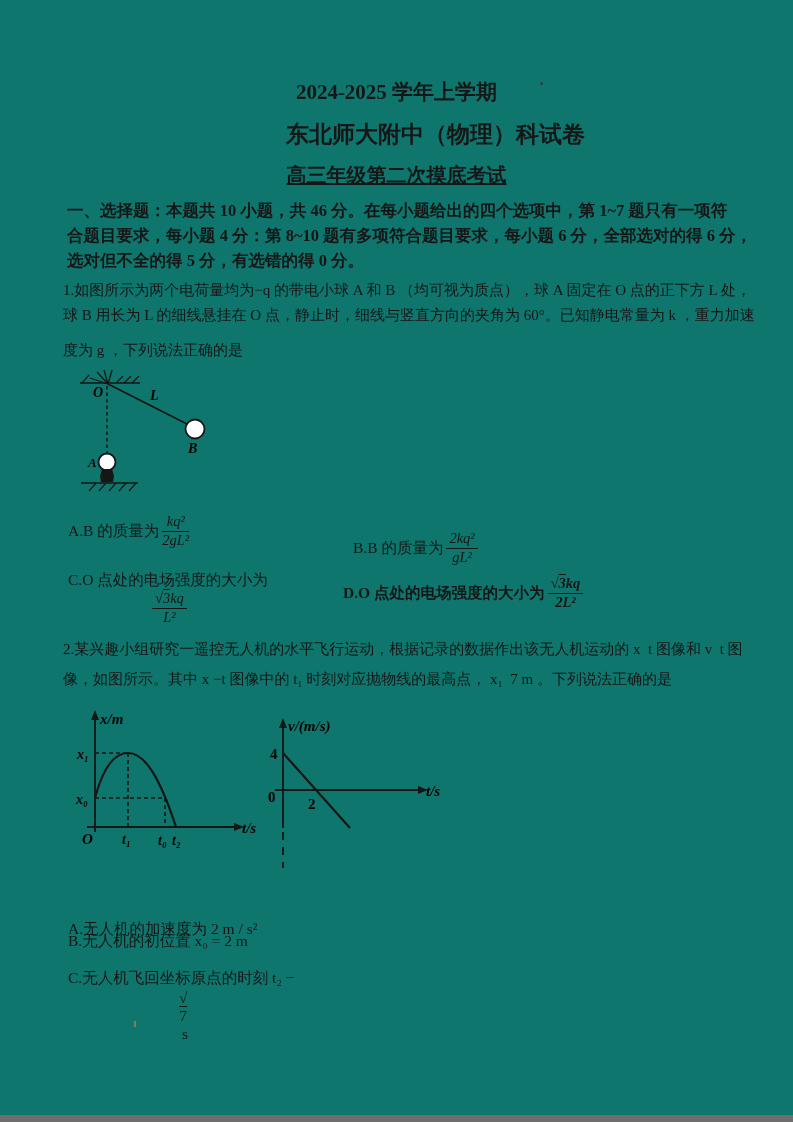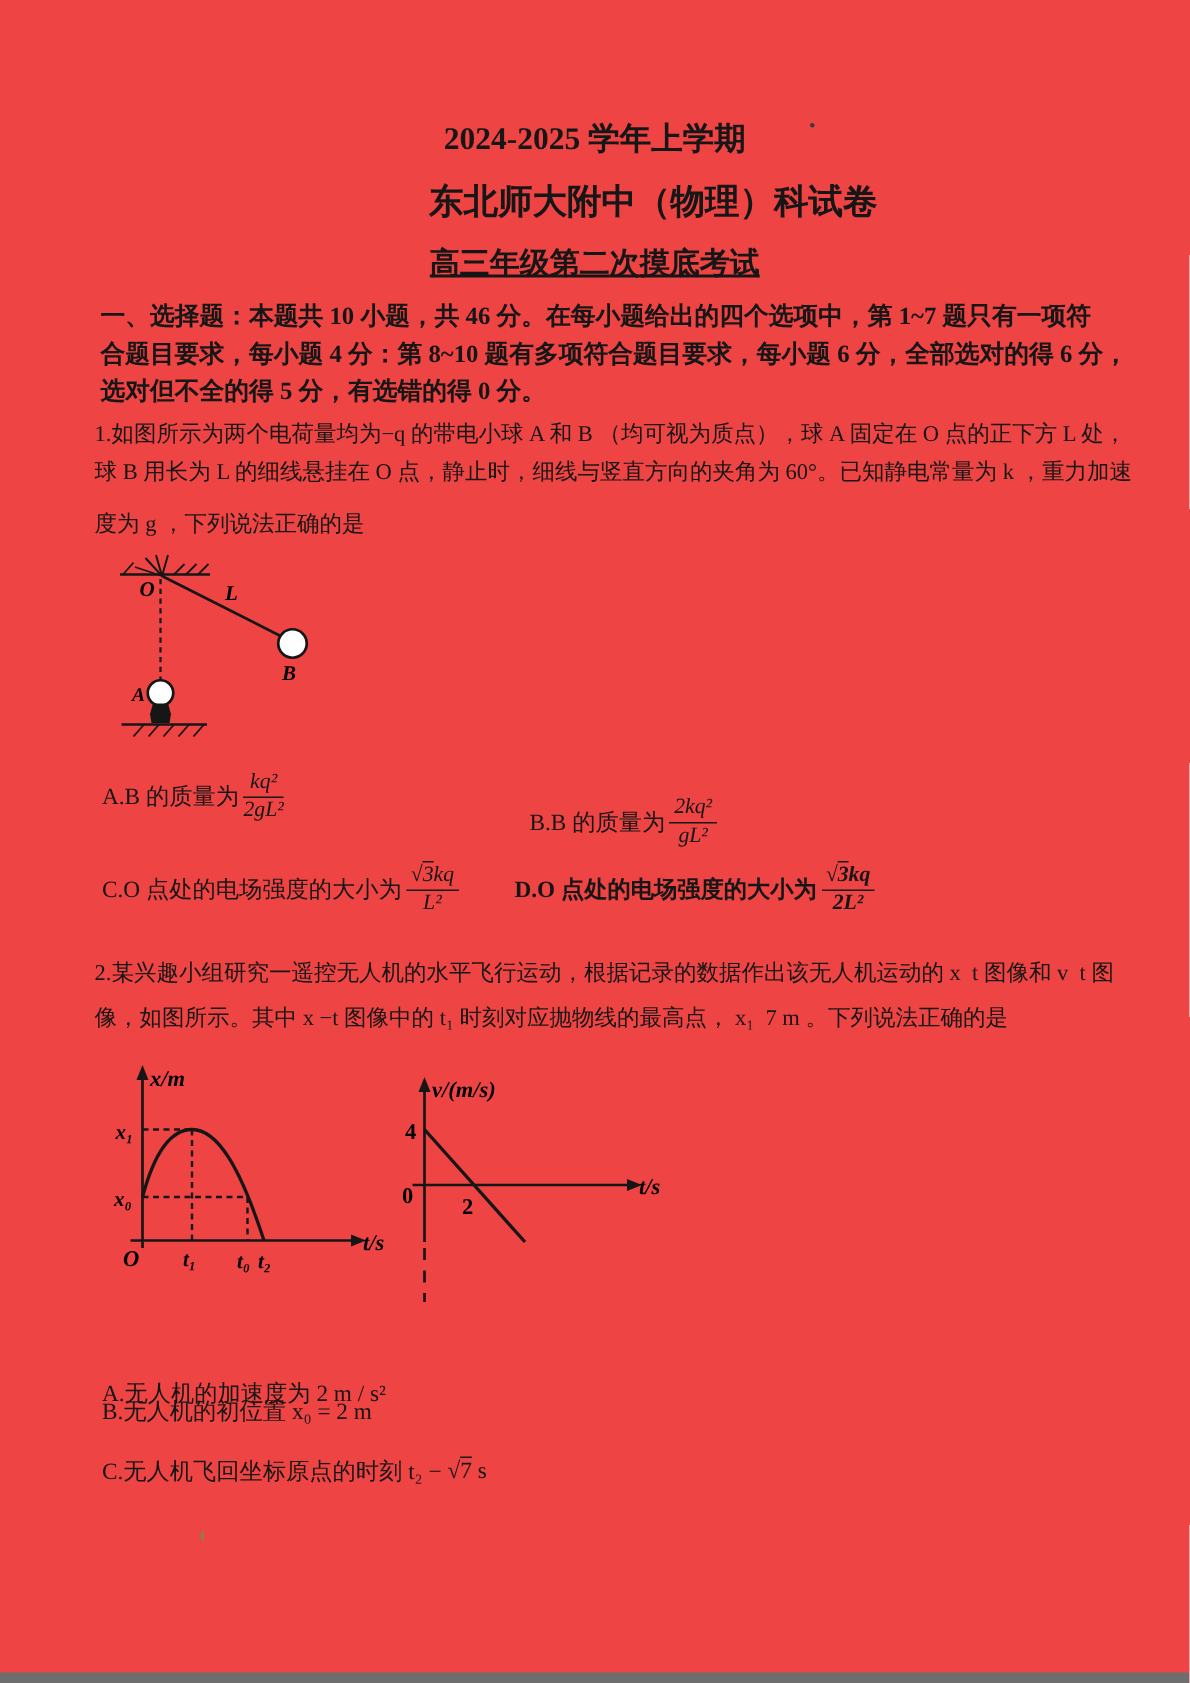--- a/index.html
+++ b/index.html
@@ -1,40 +1,40 @@
 <!DOCTYPE html>
 <html><head>
 <meta charset="utf-8">
 <style>
   html,body{margin:0;padding:0;background:#ffffff;}
   .page{
     position:relative;
     width:793px;height:1122px;
-    background:#ef4444;
+    background:#0f766e;
     overflow:hidden;
     font-family:"Liberation Serif","DejaVu Serif",serif;
     color:#161616;
   }
   .abs{position:absolute;}
   .line{white-space:pre;}
   .center{width:793px;text-align:center;font-weight:bold;}
   .title1{top:78px;left:0;font-size:21px;}
   .title2{top:119px;left:0;font-size:23px;margin-left:39px;}
   .title3{top:162px;left:0;font-size:20px;text-decoration:underline;}
   .instr{left:67px;top:198px;font-weight:bold;font-size:16.5px;}
   .instr .line{height:25px;line-height:25px;}
   .stem{left:63px;font-size:15px;}
   .stem .line{height:25px;line-height:25px;}
   .q2stem .line{height:30px;line-height:30px;}
   .optrow{display:flex;align-items:center;font-size:15.5px;white-space:pre;}
   .frac{display:inline-block;text-align:center;line-height:1.1;font-style:italic;font-size:14.5px;margin-left:3px;vertical-align:middle;}
   .frac .num{display:block;border-bottom:1.2px solid #161616;padding:0 3px 1px 3px;}
   .frac .den{display:block;padding-top:1px;}
   .rad{text-decoration:overline;}
-  .sqrtline{font-size:15.5px;white-space:pre;display:flex;align-items:center;}
+  .sqrtline{font-size:15.5px;white-space:pre;display:flex;align-items:center;flex-direction:column;}
   svg text{font-family:"Liberation Serif","DejaVu Serif",serif;}
   .dot{background:#3c3c3c;border-radius:50%;}
   .bottom-edge{left:0;top:1115px;width:793px;height:7px;background:#6e6e6e;}
   .stray2{left:134px;top:1021px;width:2px;height:6px;background:#8a7a55;}
 </style>
 </head>
 <body>
 
 <div class="page">
 
@@ -91,21 +91,21 @@
   </svg>
 
   <div class="abs optrow" style="left:68px;top:508px;height:46px;">
     <span>A.B 的质量为</span>
     <span class="frac"><span class="num">kq²</span><span class="den">2gL²</span></span>
   </div>
   <div class="abs optrow" style="left:353px;top:508px;height:46px;margin-top:17px;">
     <span>B.B 的质量为</span>
     <span class="frac"><span class="num">2kq²</span><span class="den">gL²</span></span>
   </div>
-  <div class="abs optrow" style="left:68px;top:570px;height:46px;">
+  <div class="abs optrow" style="left:68px;top:570px;height:46px;flex-direction:column;">
     <span>C.O 点处的电场强度的大小为</span>
     <span class="frac"><span class="num"><span>√</span><span class="rad">3</span><span>kq</span></span><span class="den">L²</span></span>
   </div>
   <div class="abs optrow" style="left:343px;top:570px;height:46px;font-weight:bold;">
     <span>D.O 点处的电场强度的大小为</span>
     <span class="frac"><span class="num"><span>√</span><span class="rad">3</span><span>kq</span></span><span class="den">2L²</span></span>
   </div>
 
   <div class="abs stem q2stem" style="top:634px;">
     <div class="line">2.某兴趣小组研究一遥控无人机的水平飞行运动，根据记录的数据作出该无人机运动的 x  t 图像和 v  t 图</div>

